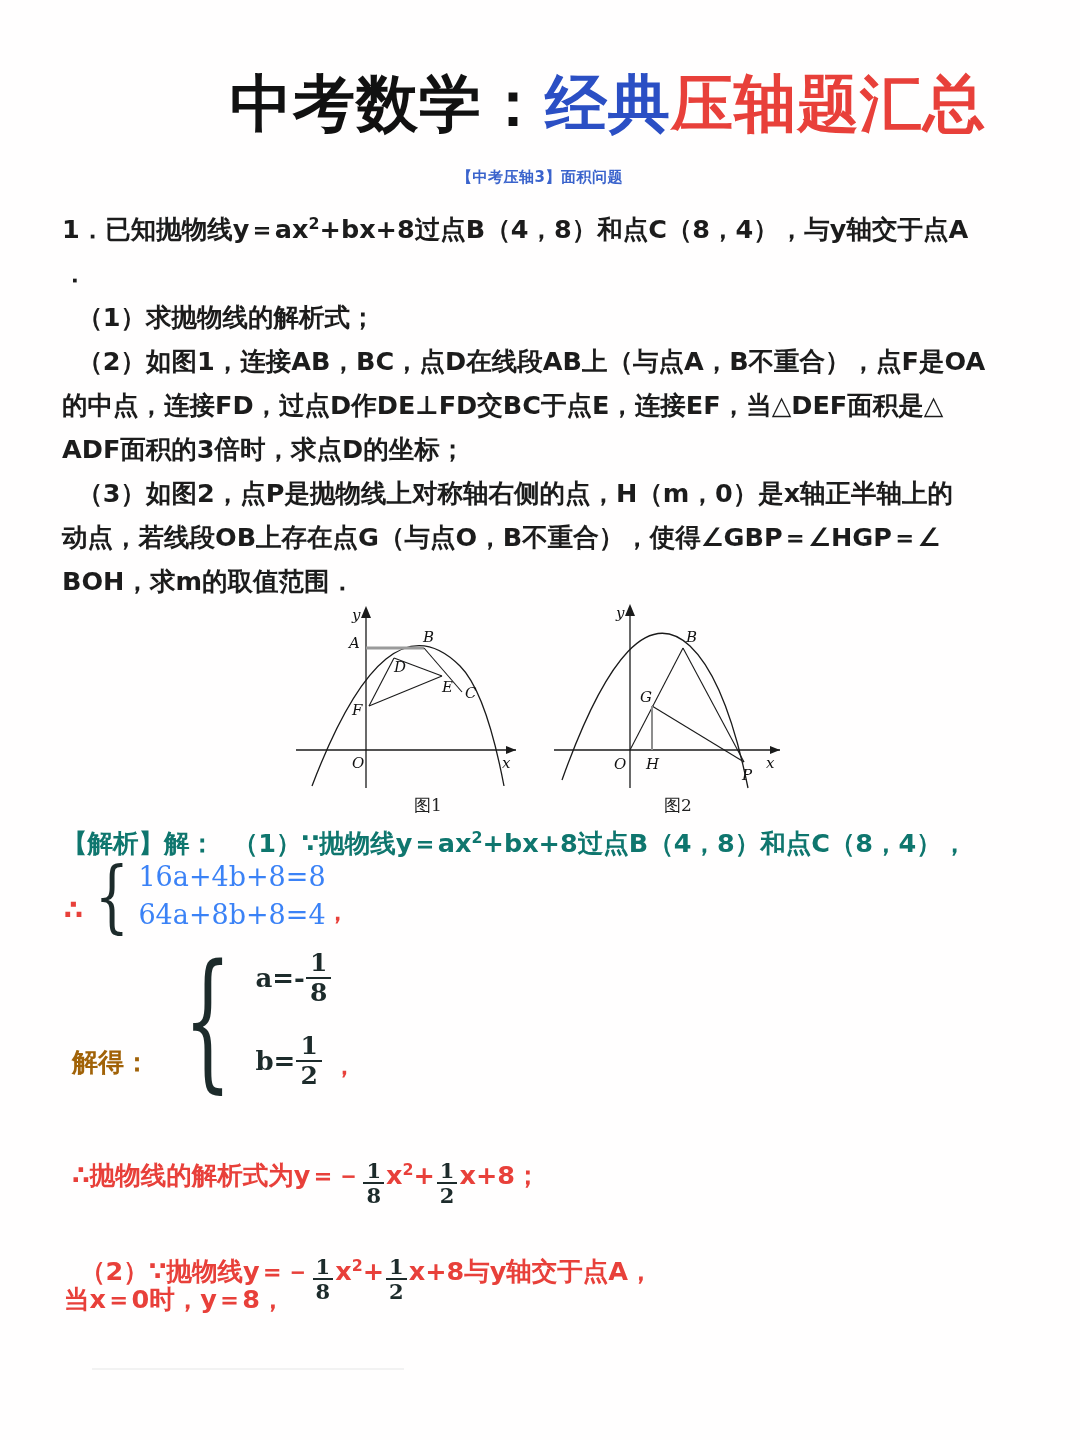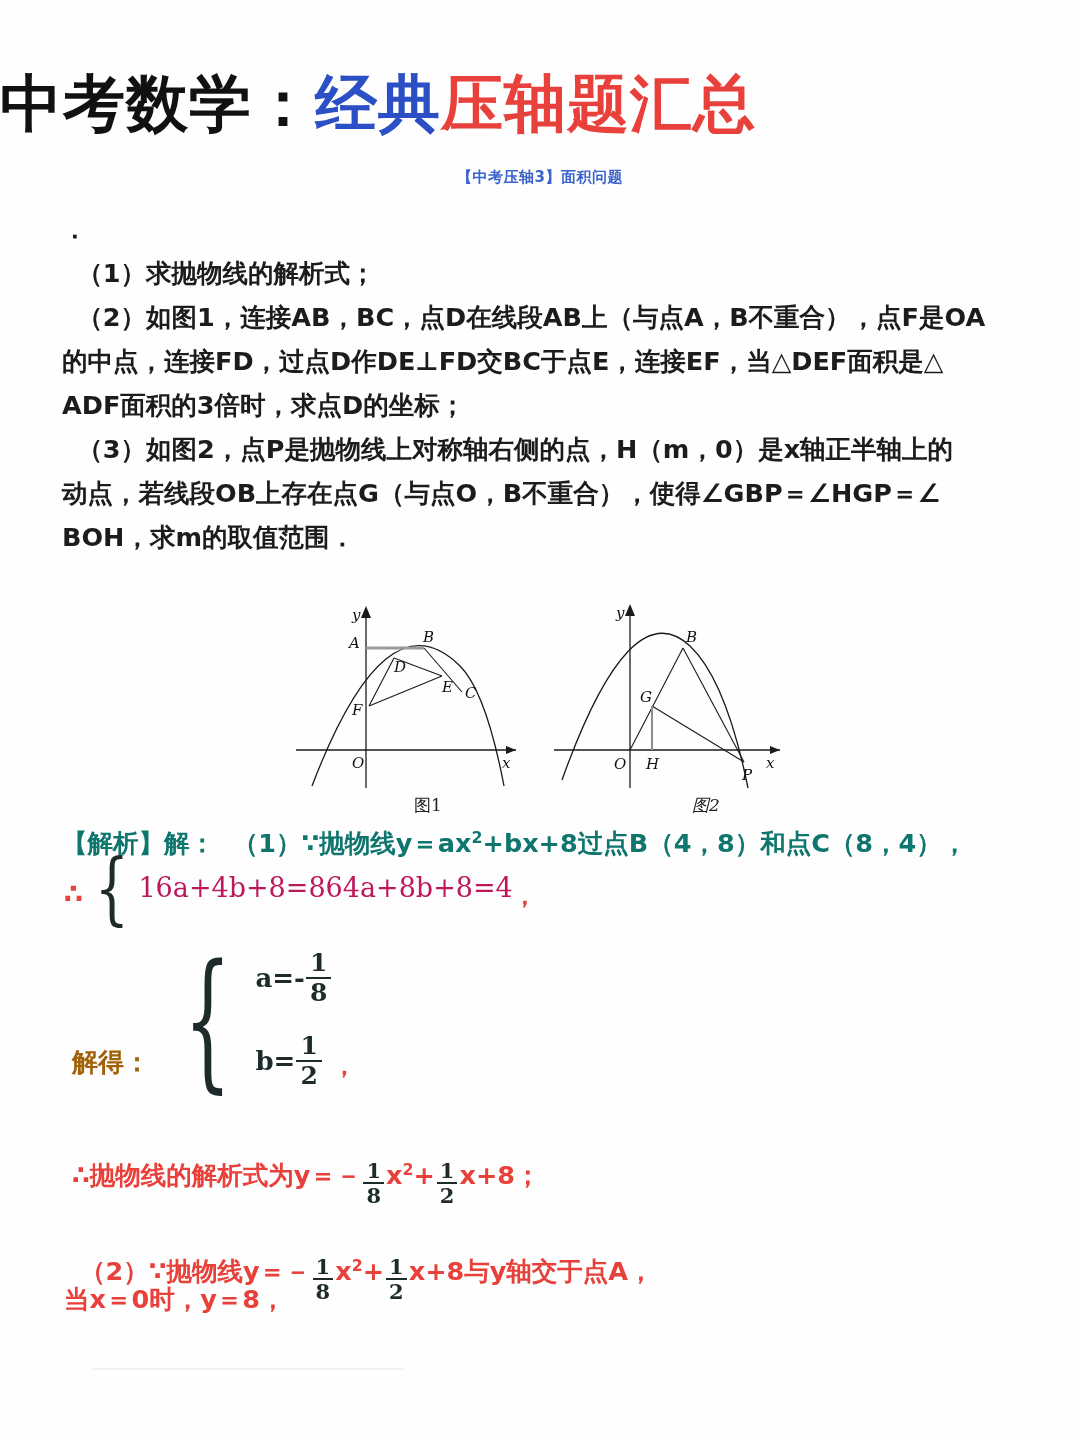--- a/index.html
+++ b/index.html
@@ -21,21 +21,21 @@
     height: 1440px;
     background: #fffefe;
   }
 
   
   .title {
     position: absolute;
     top: 62px;
     left: 0;
     width: 986px;
-    text-align: left;
+    text-align: right;
     font-family: "DejaVu Serif", "Liberation Serif", serif;
     font-size: 62px;
     font-weight: 700;
     letter-spacing: 1px;
     white-space: nowrap;
   }
   .title .seg-black { color: #111111; }
   .title .seg-blue  { color: #2b4fc4; }
   .title .seg-red   { color: #e8403a; }
 
@@ -83,21 +83,21 @@
   .fig-caption {
     position: absolute;
     top: 196px;
     width: 260px;
     text-align: center;
     font-family: "DejaVu Serif", "Liberation Serif", serif;
     font-size: 17px;
     color: #222;
   }
   .cap1 { left: 298px; }
-  .cap2 { left: 576px; font-style: italic; }
+  .cap2 { left: 548px; }
 
   
   .solution {
     position: absolute;
     top: 822px;
     left: 62px;
     width: 980px;
     font-size: 25.5px;
     font-weight: 700;
     line-height: 42px;
@@ -133,26 +133,26 @@
     font-family: "DejaVu Serif", "Liberation Serif", serif;
     font-size: 78px;
     font-weight: 300;
     color: #1d2b2b;
     line-height: 0.78;
     transform: scaleX(0.7);
     display: inline-block;
   }
   .sys-rows {
     display: flex;
-    flex-direction: row;
+    flex-direction: column;
     justify-content: flex-end;
     font-family: "DejaVu Serif", "Liberation Serif", serif;
     font-size: 27px;
     font-weight: 500;
-    color: #be185d;
+    color: #3b82f6;
     line-height: 1.42;
     margin-left: 2px;
   }
   .sys-comma {
     color: #e8403a;
     align-self: flex-end;
     font-size: 24px;
     padding-bottom: 2px;
   }
 
@@ -267,20 +267,21 @@
 
 <div class="page">
 
   <div class="title">
     <span class="seg-black">中考数学：</span><span class="seg-blue">经典</span><span class="seg-red">压轴题汇总</span>
   </div>
 
   <div class="subtitle">【中考压轴3】面积问题</div>
 
   <div class="problem">
+    <p><span>1．已知抛物线y＝ax</span><sup>2</sup><span>+bx+8过点B（4，8）和点C（8，4），与y轴交于点A</span></p>
     <p>．</p>
     <p class="indent">（1）求抛物线的解析式；</p>
     <p class="indent">（2）如图1，连接AB，BC，点D在线段AB上（与点A，B不重合），点F是OA</p>
     <p>的中点，连接FD，过点D作DE⊥FD交BC于点E，连接EF，当△DEF面积是△</p>
     <p>ADF面积的3倍时，求点D的坐标；</p>
     <p class="indent">（3）如图2，点P是抛物线上对称轴右侧的点，H（m，0）是x轴正半轴上的</p>
     <p>动点，若线段OB上存在点G（与点O，B不重合），使得∠GBP＝∠HGP＝∠</p>
     <p>BOH，求m的取值范围．</p>
   </div>
 

